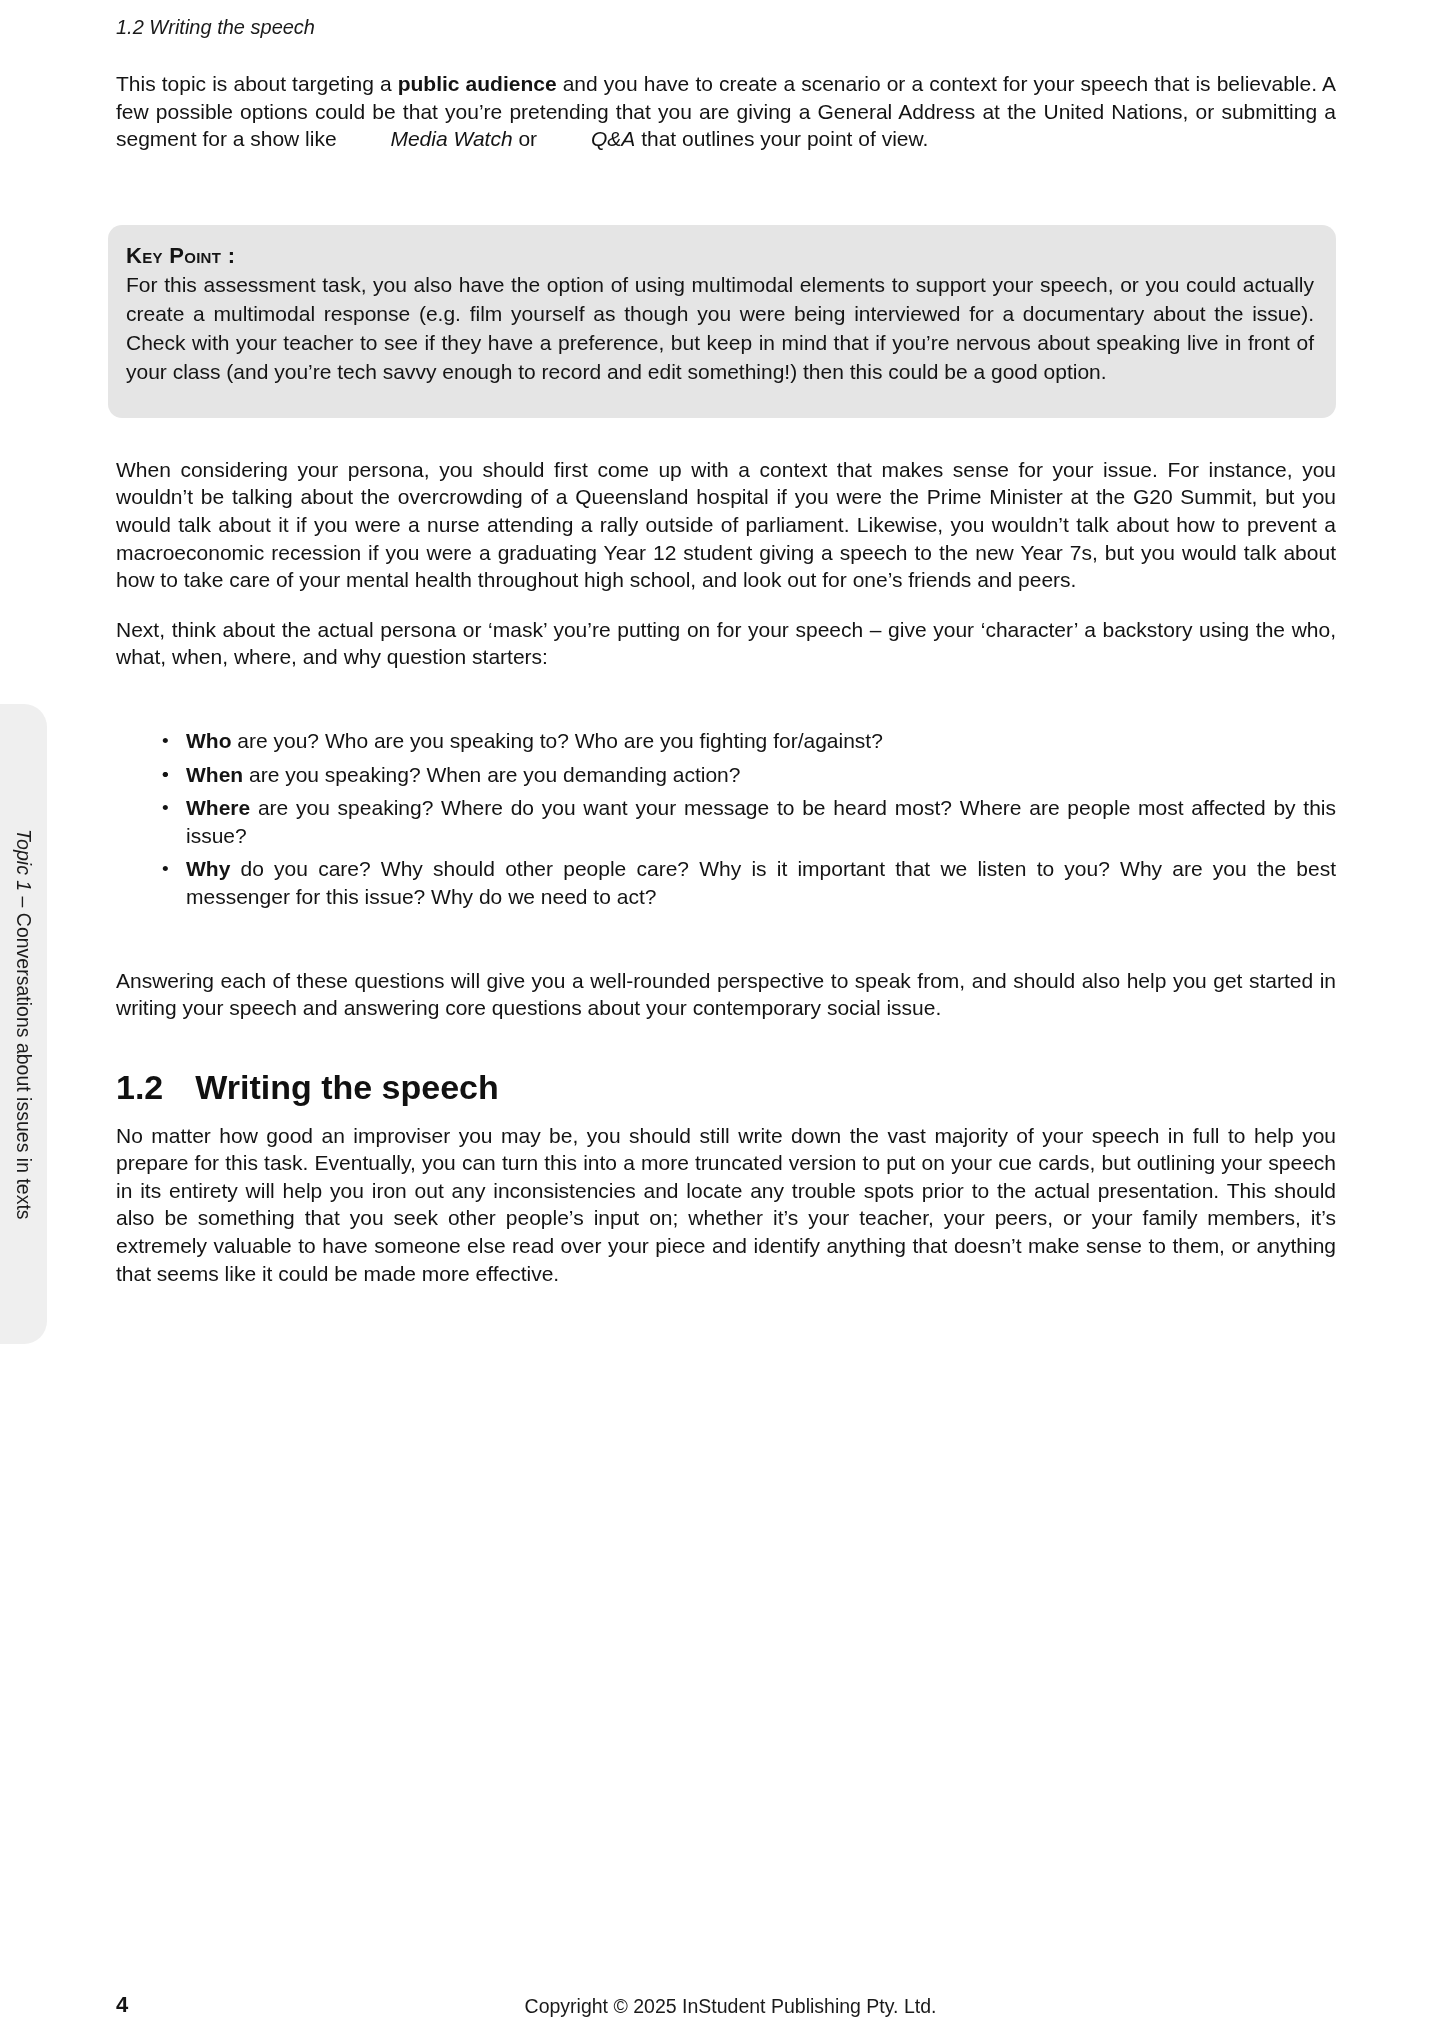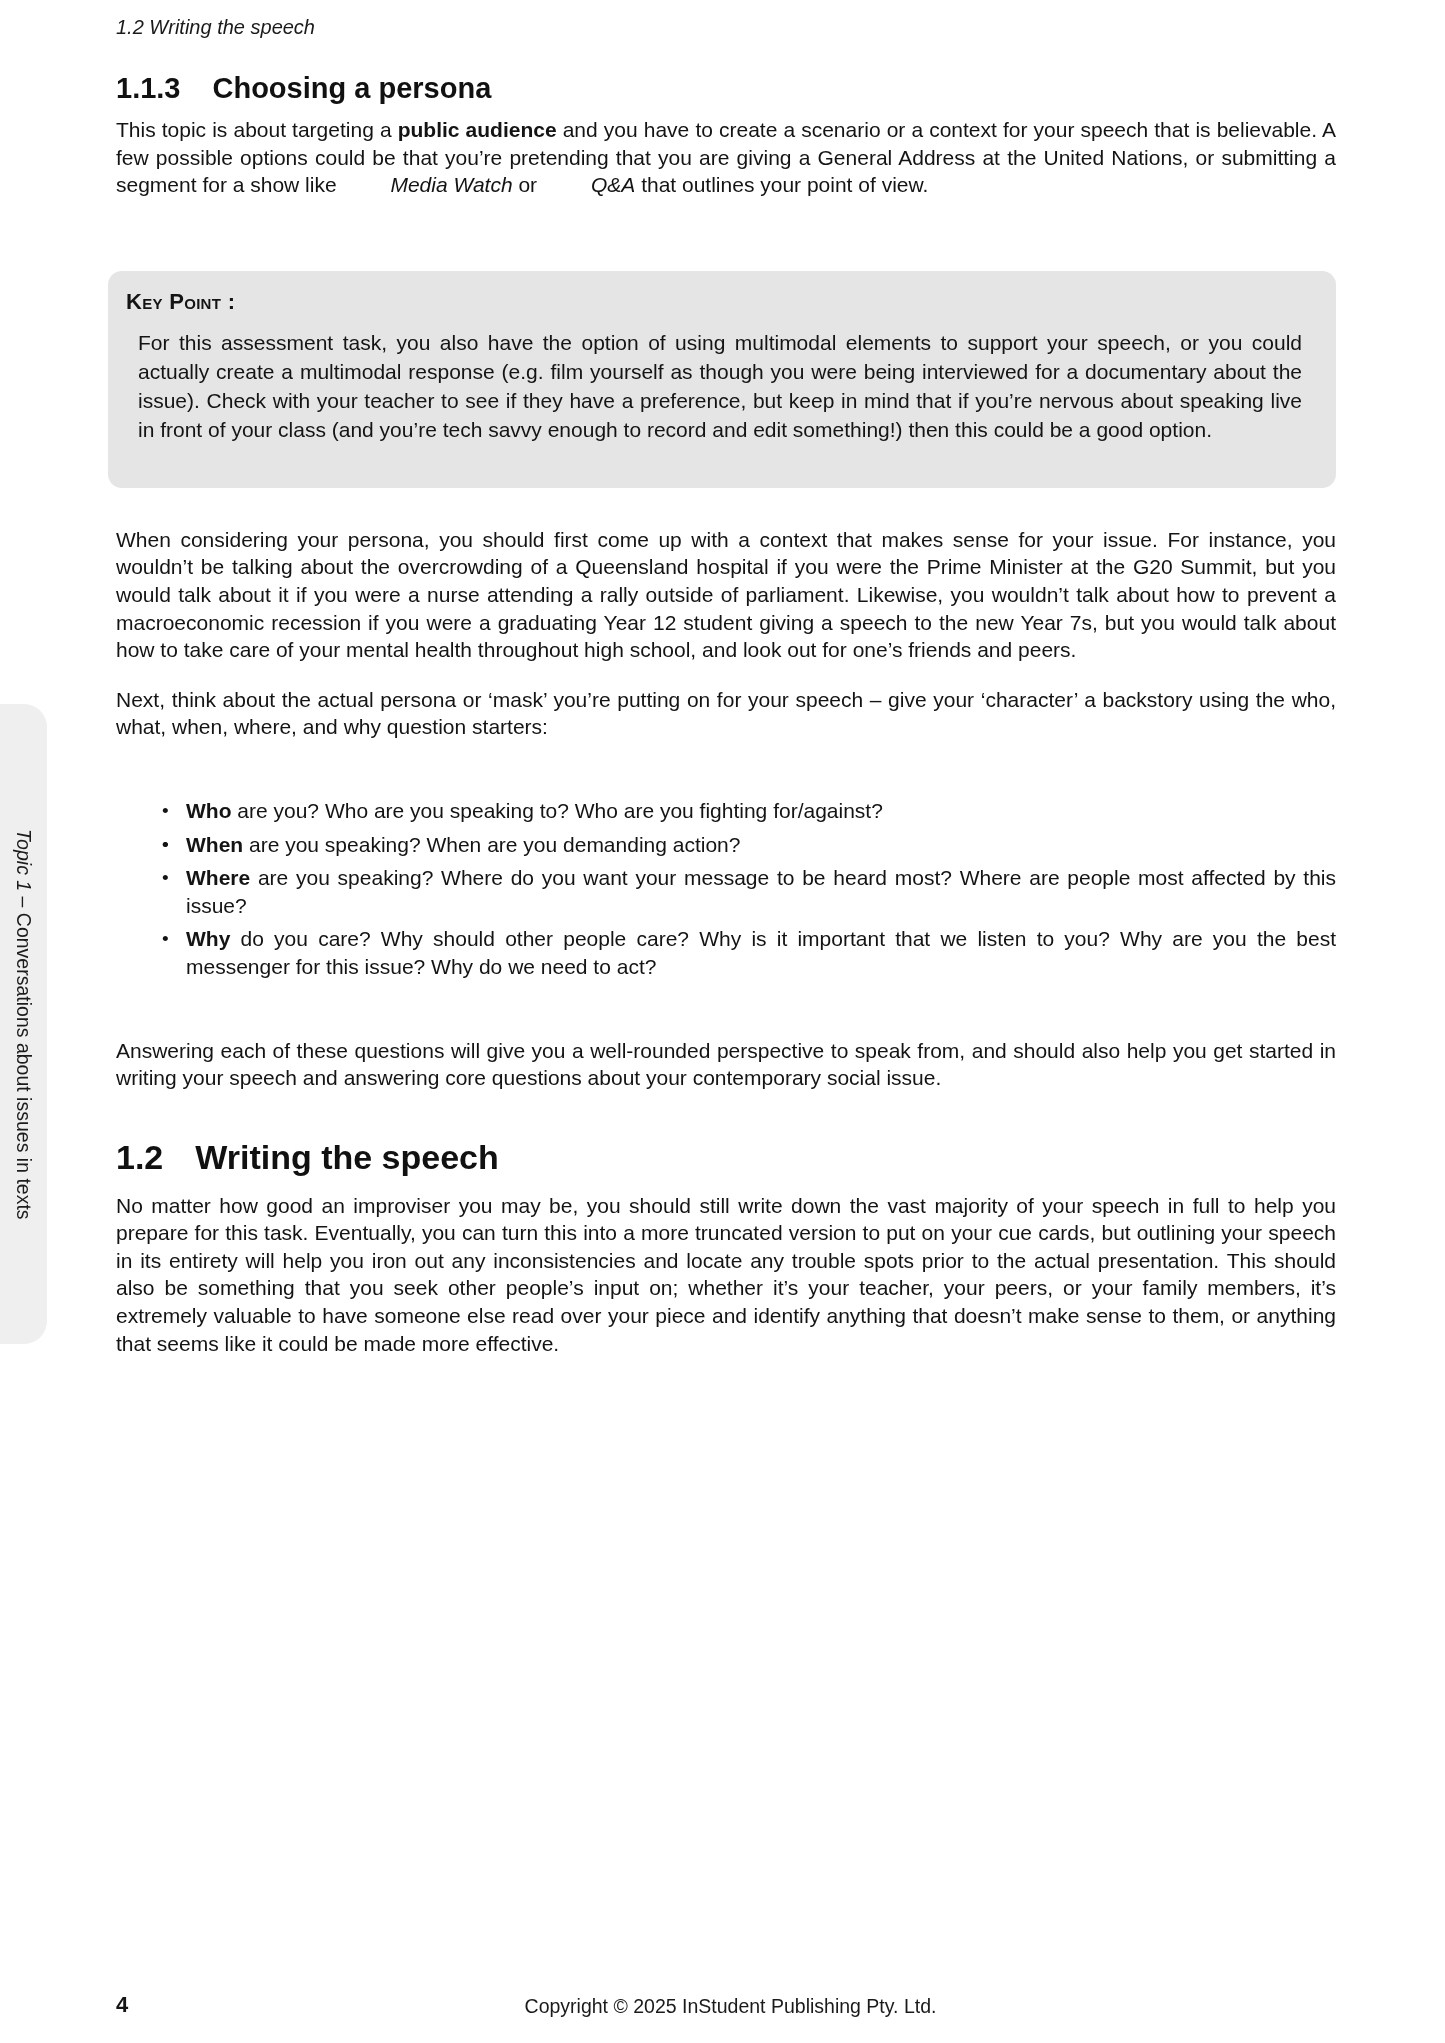--- a/index.html
+++ b/index.html
@@ -29,21 +29,21 @@
     background:var(--keypoint-bg, #e5e5e5);
     border-radius:14px;
     margin:72px 0 38px -8px;
     padding:16px 22px 32px 18px;
   }
   .keypoint .kp-label {
     font-size:22px; font-weight:bold; font-variant:small-caps;
     letter-spacing:0.3px; line-height:29px;
   }
   .keypoint p.kp-body {
-    font-size:21px; line-height:29px; text-align:justify; margin:12px;
+    font-size:21px; line-height:29px; text-align:justify; margin:0;
   }
 
   ul.starters { list-style:none; margin:56px 0 56px 0; }
   ul.starters li {
     position:relative; padding-left:70px; margin-bottom:6px;
     font-size:21px; line-height:27.6px; text-align:justify;
   }
   ul.starters .bullet {
     position:absolute; left:46px; top:0; font-size:19px;
   }
@@ -76,23 +76,20 @@
 <body>
 
 <div class="running-header">1.2 Writing the speech</div>
 
 <aside class="topic-tab">
   <span class="tab-text"><span class="tab-italic">Topic 1</span><span> – Conversations about issues in texts</span></span>
 </aside>
 
 <main class="content">
 
-  <h3 class="sec-heading h3">
-    <span class="num">1.1.3</span><span>Choosing a persona</span>
-  </h3>
 
   <p class="body"><span>This topic is about targeting a </span><span class="run-bold">public audience</span><span> and you have to create a scenario or a context for your speech that is believable. A few possible options could be that you’re pretending that you are giving a General Address at the United Nations, or submitting a segment for a show like </span><span class="run-italic">Media Watch</span><span> or </span><span class="run-italic">Q&amp;A</span><span> that outlines your point of view.</span></p>
 
   <div class="keypoint">
     <div class="kp-label">Key Point :</div>
     <p class="kp-body"><span>For this assessment task, you also have the option of using multimodal elements to support your speech, or you could actually create a multimodal response (e.g. film yourself as though you were being interviewed for a documentary about the issue). Check with your teacher to see if they have a preference, but keep in mind that if you’re nervous about speaking live in front of your class (and you’re tech savvy enough to record and edit something!) then this could be a good option.</span></p>
   </div>
 
   <p class="body"><span>When considering your persona, you should first come up with a context that makes sense for your issue. For instance, you wouldn’t be talking about the overcrowding of a Queensland hospital if you were the Prime Minister at the G20 Summit, but you would talk about it if you were a nurse attending a rally outside of parliament. Likewise, you wouldn’t talk about how to prevent a macroeconomic recession if you were a graduating Year 12 student giving a speech to the new Year 7s, but you would talk about how to take care of your mental health throughout high school, and look out for one’s friends and peers.</span></p>
 

